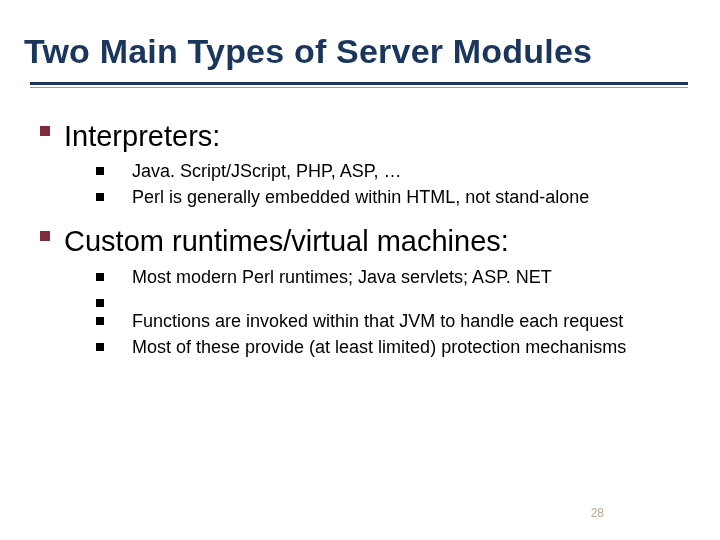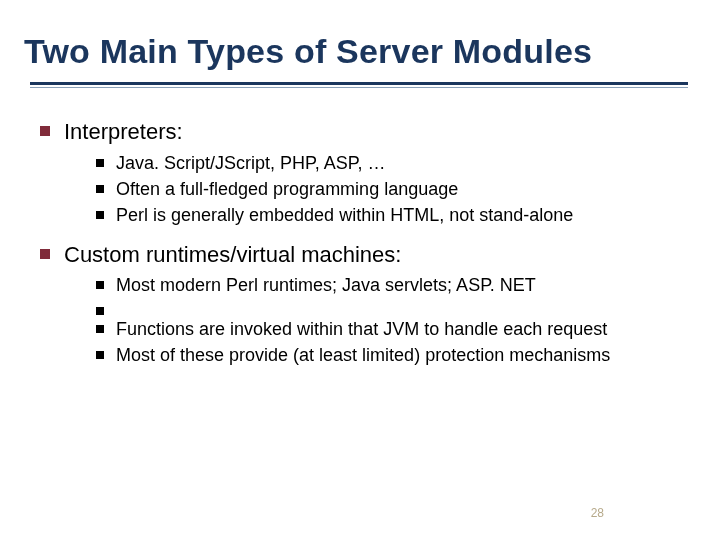--- a/index.html
+++ b/index.html
@@ -58,31 +58,32 @@
   }
   .l1 .bullet {
     flex: 0 0 auto;
     width: 10px;
     height: 10px;
     background: #802b3a;
     margin-top: 8px;
     margin-right: 14px;
   }
   .l1 .text {
-    font-size: 22px;
+    font-size: 29px;
     color: #000000;
     line-height: 1.25;
   }
   .l2-group {
     margin: 4px 0 14px 56px;
   }
   .l2 {
     display: flex;
     align-items: flex-start;
     margin-bottom: 3px;
+    gap: 16px;
   }
   .l2 .bullet {
     flex: 0 0 auto;
     width: 8px;
     height: 8px;
     background: #000000;
     margin-top: 7px;
     margin-right: 12px;
   }
   .l2 .text {
@@ -118,24 +119,20 @@
       <span class="bullet"></span>
       <span class="text">Interpreters:</span>
     </div>
     <div class="l2-group">
       <div class="l2">
         <span class="bullet"></span>
         <span class="text">Java. Script/JScript, PHP, ASP, …</span>
       </div>
       <div class="l2">
         <span class="bullet"></span>
-        <span class="text">Often a full-fledged programming language</span>
-      </div>
-      <div class="l2">
-        <span class="bullet"></span>
         <span class="text">Perl is generally embedded within HTML, not stand-alone</span>
       </div>
     </div>
 
     <div class="l1">
       <span class="bullet"></span>
       <span class="text">Custom runtimes/virtual machines:</span>
     </div>
     <div class="l2-group">
       <div class="l2">

